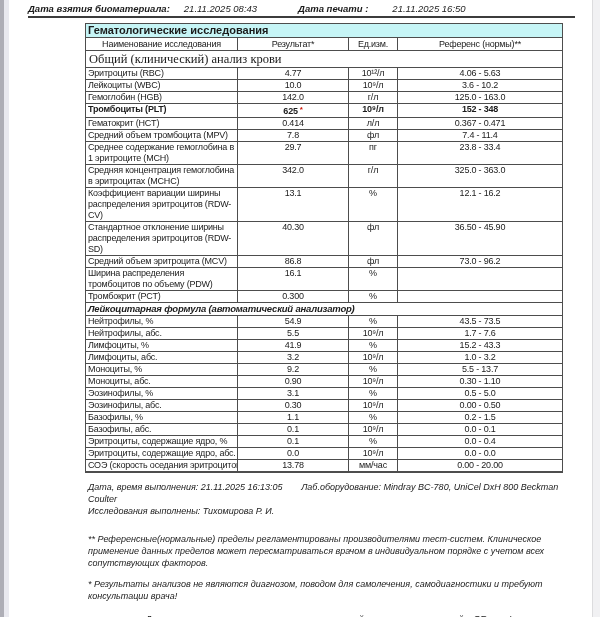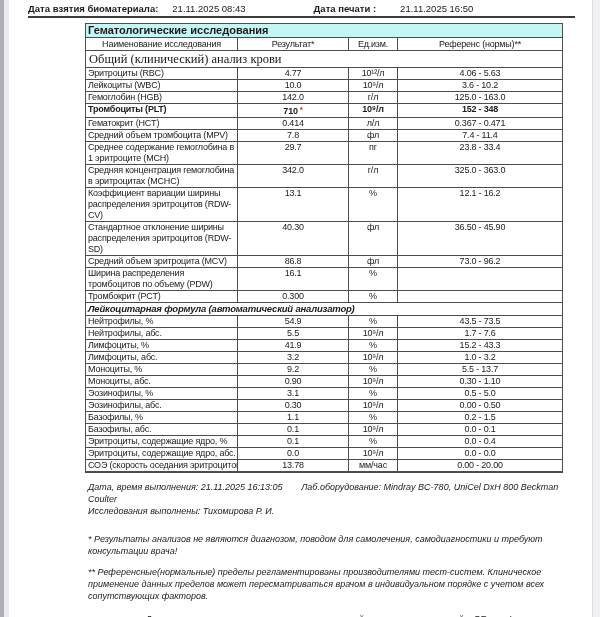--- a/index.html
+++ b/index.html
@@ -7,24 +7,24 @@
     width:600px; height:617px; overflow:hidden; background:#ffffff;
     font-family:"Liberation Sans","DejaVu Sans",sans-serif; color:#1b1b1b;
     position:relative;
   }
   .edge-dark  { position:absolute; left:0; top:0; bottom:0; width:4px; background:#aeaeb6; }
   .edge-light { position:absolute; left:4px; top:0; bottom:0; width:5px; background:#e9e9ef; }
   .scrollbar  { position:absolute; right:0; top:0; bottom:0; width:7px; background:#f1f1f3; border-left:1px solid #dcdcde; }
 
   .content { position:absolute; left:28px; top:3px; width:548px; }
 
-  .hdr { display:flex; align-items:flex-start; font-size:9.5px; line-height:11px; white-space:nowrap; }
+  .hdr { display:flex; align-items:flex-start; font-size:9.5px; line-height:11px; white-space:nowrap;font-style:italic; }
   .hdr .lbl { font-weight:bold; }
   .hdr .v1  { margin-left:14px; }
-  .hdr .l2  { margin-left:68px; }
+  .hdr .l2  { margin-left:41px; }
   .hdr .v2  { margin-left:24px; }
   .hdr-rule { border-bottom:2px solid #3c3c3c; margin-top:2px; width:547px; }
 
   table.results {
     margin:5px 0 0 57px; width:477px;
     border-collapse:collapse; table-layout:fixed;
   }
   table.results td, table.results th {
     border:1px solid var(--border,#4d4d4d);
     font-size:9px; line-height:11px; font-weight:normal;
@@ -104,21 +104,21 @@
           <td class="c-ref"><span>3.6 - 10.2</span></td>
         </tr>
         <tr class="data-row">
           <td class="c-name"><span>Гемоглобин (HGB)</span></td>
           <td class="c-result"><span>142.0</span></td>
           <td class="c-unit"><span>г/л</span></td>
           <td class="c-ref"><span>125.0 - 163.0</span></td>
         </tr>
         <tr class="data-row bold">
           <td class="c-name"><span>Тромбоциты (PLT)</span></td>
-          <td class="c-result"><span>710</span><span class="flag">*</span></td>
+          <td class="c-result"><span>625</span><span class="flag">*</span></td>
           <td class="c-unit"><span>10⁹/л</span></td>
           <td class="c-ref"><span>152 - 348</span></td>
         </tr>
         <tr class="data-row">
           <td class="c-name"><span>Гематокрит (HCT)</span></td>
           <td class="c-result"><span>0.414</span></td>
           <td class="c-unit"><span>л/л</span></td>
           <td class="c-ref"><span>0.367 - 0.471</span></td>
         </tr>
         <tr class="data-row">
@@ -255,19 +255,19 @@
 
   <div class="exec">
     <div class="line1">
       <span>Дата, время выполнения: 21.11.2025 16:13:05</span>
       <span class="equip">Лаб.оборудование: Mindray BC-780, UniCel DxH 800 Beckman Coulter</span>
     </div>
     <div>Исследования выполнены: Тихомирова Р. И.</div>
   </div>
 
   <div class="notes">
+    <div class="note-italic">** Референсные(нормальные) пределы регламентированы производителями тест-систем. Клиническое применение данных пределов может пересматриваться врачом в индивидуальном порядке с учетом всех сопутствующих факторов.</div>
     <div class="note-italic">* Результаты анализов не являются диагнозом, поводом для самолечения, самодиагностики и требуют консультации врача!</div>
-    <div class="note-italic">** Референсные(нормальные) пределы регламентированы производителями тест-систем. Клиническое применение данных пределов может пересматриваться врачом в индивидуальном порядке с учетом всех сопутствующих факторов.</div>
     <div class="note-center">Достоверность результатов можно проверить перейдя по ссылке указанной в QR-коде!</div>
 
   </div>
 
 </div>
 
 </body></html>

